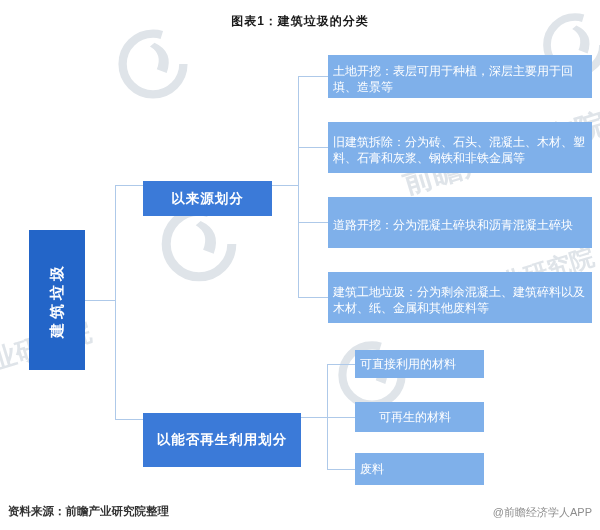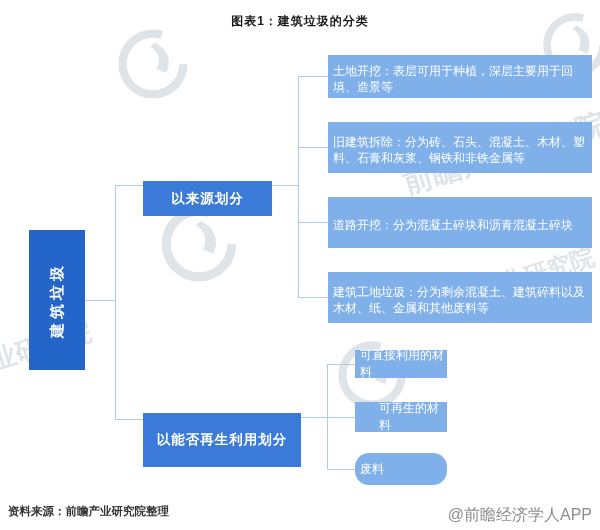--- a/index.html
+++ b/index.html
@@ -46,33 +46,33 @@
   .leaf { background: #7fb0ea; display: flex; align-items: center; }
   .leaf-a {
     left: 328px; width: 264px; font-size: 12px; line-height: 16px;
     padding: 8px 6px 4px 5px;
   }
   .leaf-a1 { top: 55px;  height: 43px; }
   .leaf-a2 { top: 122px; height: 51px; }
   .leaf-a3 { top: 197px; height: 51px; }
   .leaf-a4 { top: 272px; height: 51px; }
   .leaf-b {
-    left: 355px; width: 92px; font-size: 12px; padding-left: 5px;
+    left: 355px; width: 129px; font-size: 12px; padding-left: 5px;
   }
   .leaf-b1 { top: 350px; height: 28px; }
   .leaf-b2 { top: 402px; height: 30px; padding-left: 24px; }
-  .leaf-b3 { top: 453px; height: 32px; border-radius: 14px; }
+  .leaf-b3 { top: 453px; height: 32px; }
   
   .source-note {
     position: absolute; left: 8px; top: 504px;
     font-size: 11.5px; font-weight: bold; color: #333333; z-index: 3;
   }
   .credit-note {
     position: absolute; right: 8px; top: 505px;
-    font-size: 16px; color: #8d8d8d; z-index: 3;
+    font-size: 11px; color: #8d8d8d; z-index: 3;
   }
 </style>
 </head>
 <body>
 
 <div class="stage">
 
   <div class="wm" style="left:115px; top:26px;">
     <svg width="76" height="76" viewBox="0 0 100 100">
       <circle cx="50" cy="50" r="40" fill="none" stroke="#dfe4e9" stroke-width="11" stroke-dasharray="200 55"></circle>

